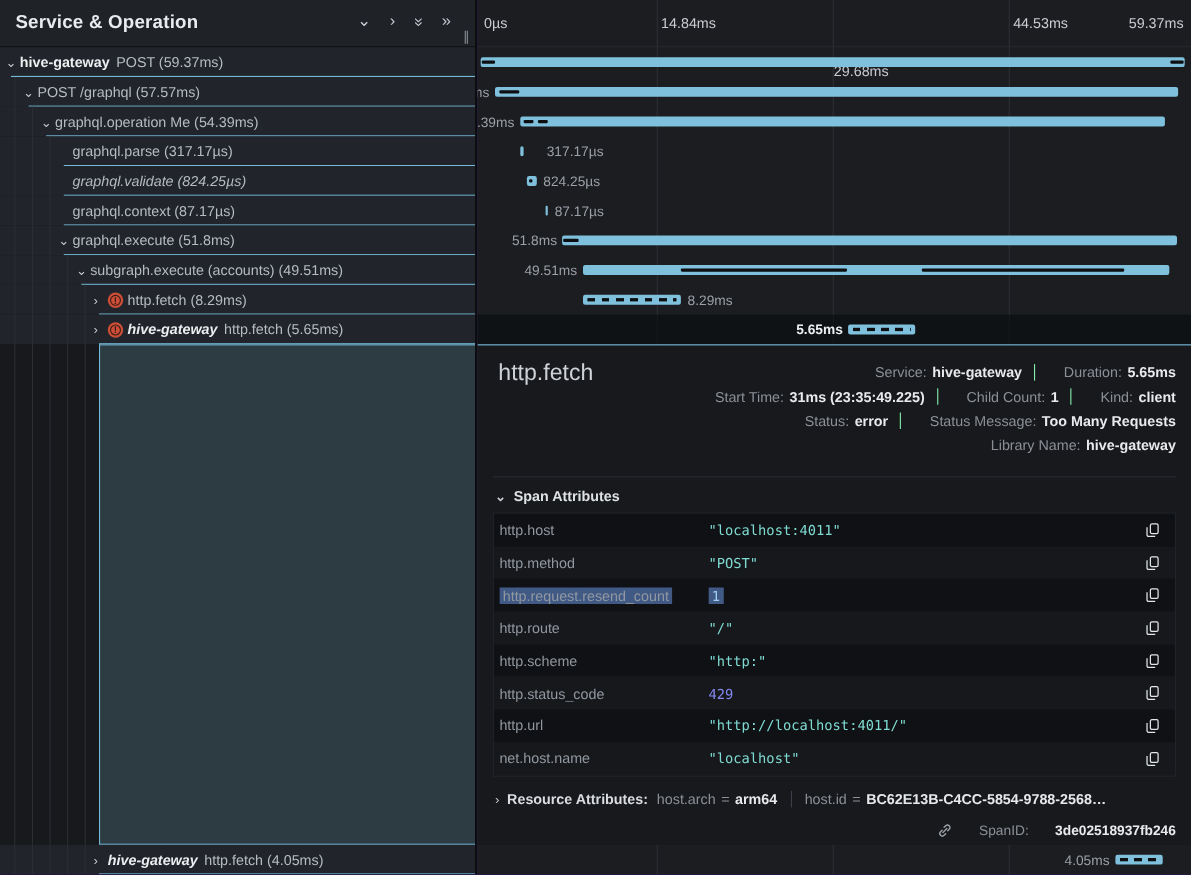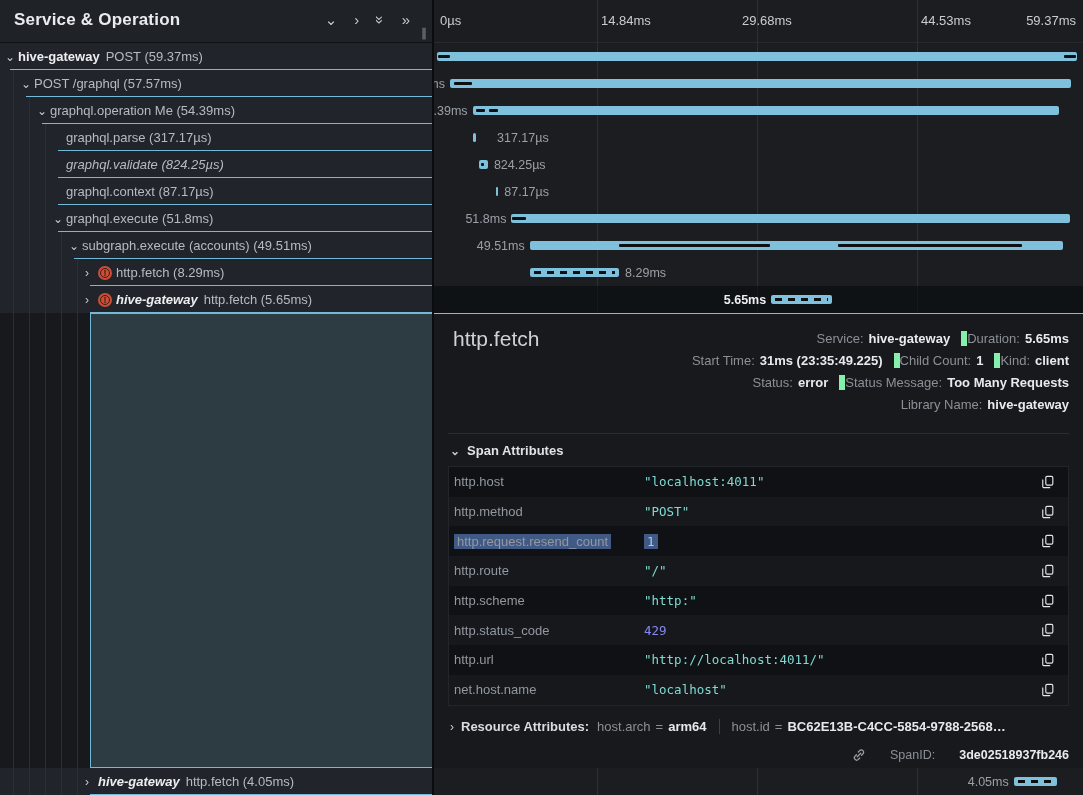--- a/index.html
+++ b/index.html
@@ -51,21 +51,21 @@
       background:repeating-linear-gradient(90deg,#0d0f12 0 7px,transparent 7px 13px);}
   .bar-label{position:absolute;top:7px;font-size:12.5px;color:#9ba0a7;white-space:nowrap;}
   .bar-label.bright{color:#eceef0;font-weight:700;}
 
   
   .detail{position:relative;z-index:4;height:455px;background:#17191d;border-top:1px solid #79bedd;}
   .d-title{position:absolute;left:19px;top:13px;font-size:21px;color:#ced2d7;font-weight:400;}
   .meta{position:absolute;right:14px;top:13px;display:flex;flex-direction:column;align-items:flex-end;}
   .meta-line{display:flex;align-items:center;height:22px;}
   .meta-item{display:flex;align-items:center;}
-  .meta-item + .meta-item{border-left:6px solid #86efac;margin-left:11px;padding-left:0;}
+  .meta-item + .meta-item{border-left:1px solid #86efac;margin-left:11px;padding-left:26px;}
   .m-label{color:#8b9097;margin-right:5px;}
   .m-val{color:#e8eaed;font-weight:700;}
   .d-sep{position:absolute;left:14px;right:14px;top:119px;height:1px;background:#2a2d32;}
   .sec-hdr{position:absolute;left:16px;top:129px;color:#dfe2e5;font-weight:700;display:flex;gap:7px;align-items:center;cursor:pointer;}
   .attrs{position:absolute;left:14px;right:14px;top:152px;border:1px solid #22252a;}
   .attr-row{display:flex;align-items:center;height:29.7px;padding:0 10px 0 5px;}
   .attr-row:nth-child(odd){background:#0f1114;}
   .attr-row:nth-child(even){background:#16181c;}
   .a-key{width:190px;flex:0 0 190px;color:#9298a0;overflow:hidden;white-space:nowrap;}
   .a-val{flex:1;font-family:"DejaVu Sans Mono",monospace;font-size:12.5px;white-space:nowrap;overflow:hidden;}
@@ -243,21 +243,21 @@
 
   <div class="right-pane">
     <div class="gridlines" id="gridlines">
         <div class="grid" style="left: 162.975px;"></div>
         <div class="grid" style="left: 322.95px;"></div>
         <div class="grid" style="left: 483.033px;"></div>
       </div>
     <div class="ruler" id="ruler">
         <span class="tick" style="left: 6px;">0µs</span>
         <span class="tick" style="left: 166.975px;">14.84ms</span>
-        <span class="tick" style="left: 308px;">29.68ms</span>
+        <span class="tick" style="left: 324px; margin-top: 44px;">29.68ms</span>
         <span class="tick" style="left: 487.033px;">44.53ms</span>
         <span class="tick" style="right: 7px;">59.37ms</span>
       </div>
     <div class="tl-rows" id="tl-top">
         <div class="tl-row">
 
     <div class="bar" style="left: 3px; width: 640.009px;">
             <div class="mark" style="left: 1px; width: 12px;"></div>
             <div class="mark" style="left: 627px; width: 12px;"></div>
           </div>

